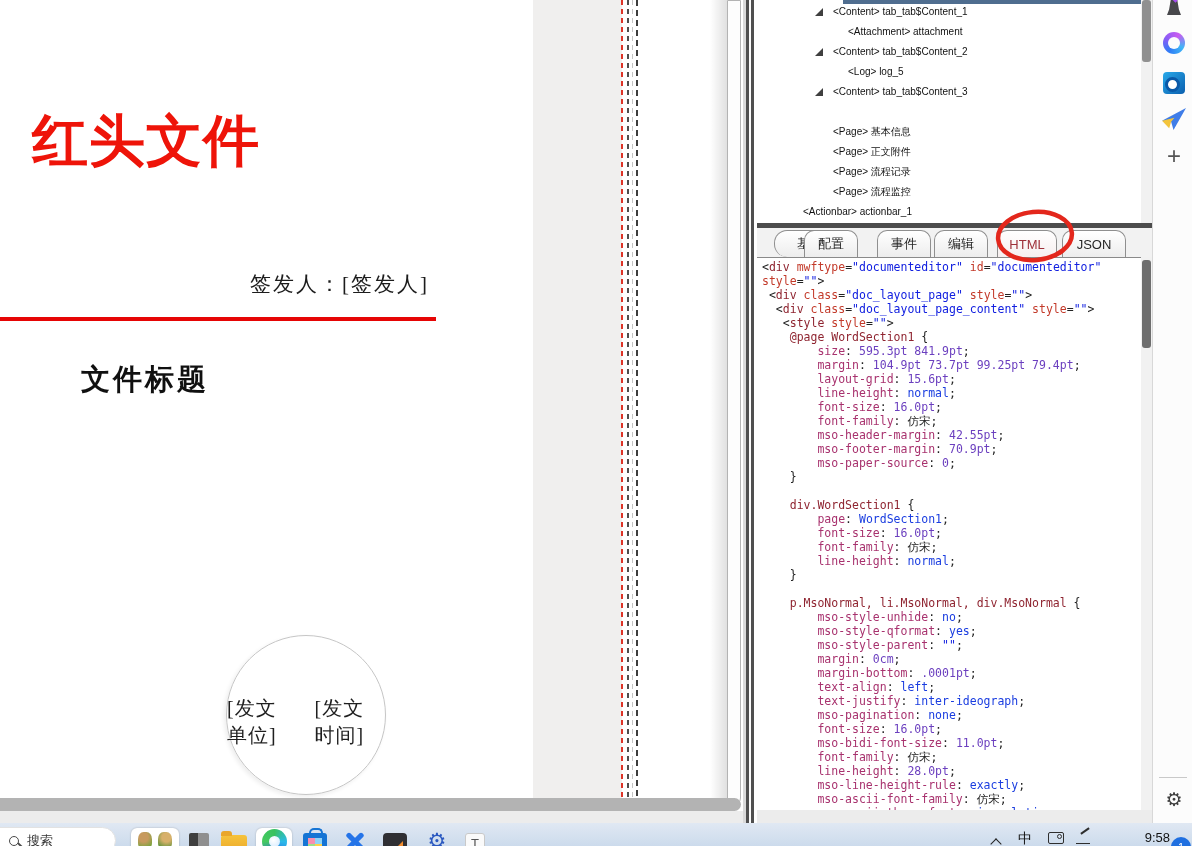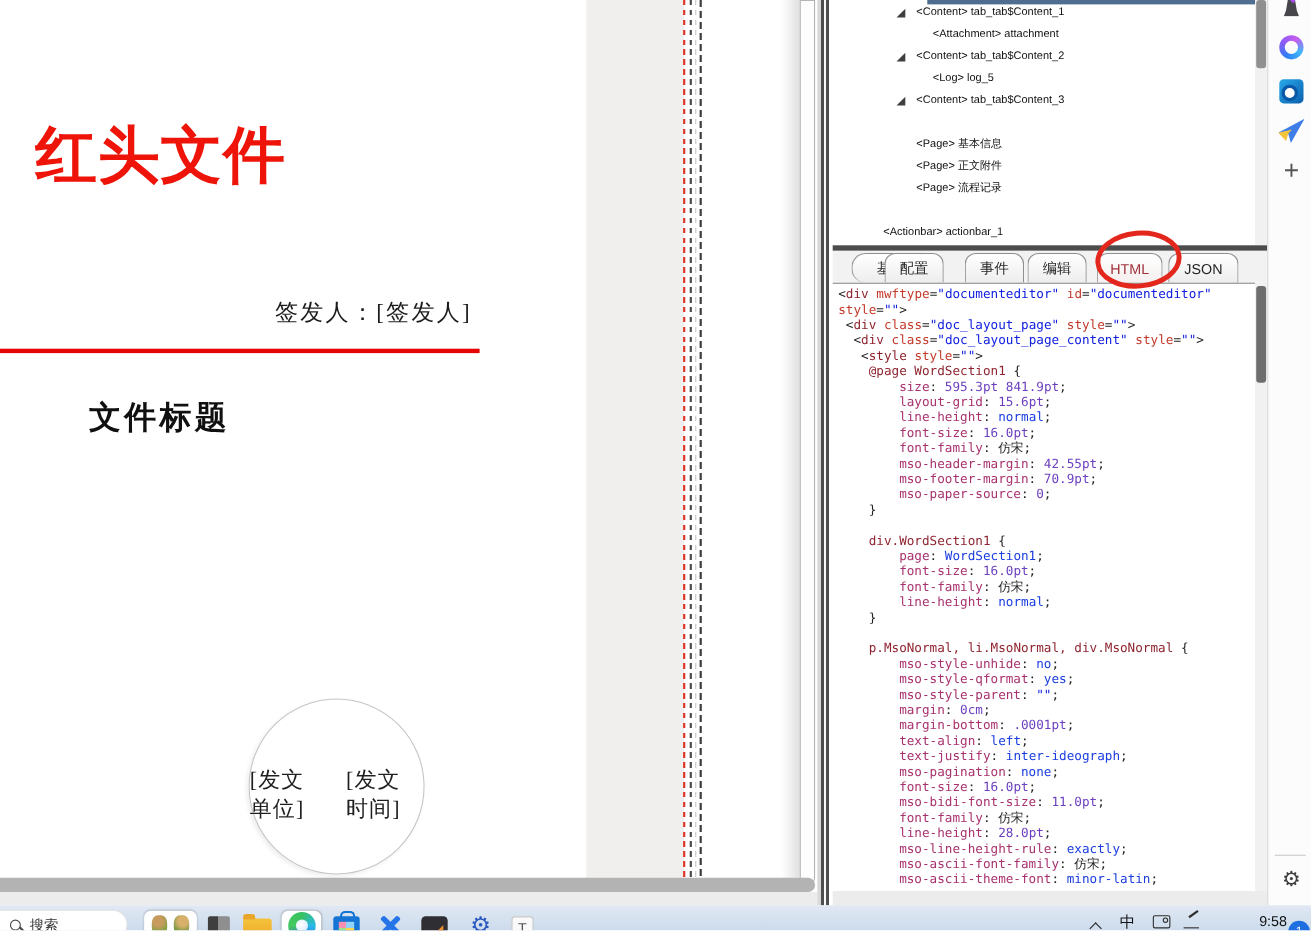--- a/index.html
+++ b/index.html
@@ -168,20 +168,23 @@
         </div>
         <div class="tree-row" style="top: 122px;">
           <span class="tree-label" style="left: 76px;">&lt;Page&gt; 基本信息</span>
         </div>
         <div class="tree-row" style="top: 142px;">
           <span class="tree-label" style="left: 76px;">&lt;Page&gt; 正文附件</span>
         </div>
         <div class="tree-row" style="top: 162px;">
           <span class="tree-label" style="left: 76px;">&lt;Page&gt; 流程记录</span>
         </div>
+        <div class="tree-row" style="top: 182px;">
+          <span class="tree-label" style="left: 76px;">&lt;Page&gt; 流程监控</span>
+        </div>
         <div class="tree-row" style="top: 202px;">
           <span class="tree-label" style="left: 46px;">&lt;Actionbar&gt; actionbar_1</span>
         </div>
       </div>
     <div class="vscroll" style="left:384px;top:0;height:223px;">
       <div class="vthumb" style="top:0;height:62px;background:#909090;"></div>
     </div>
     <div id="tree-divider"></div>
 
     <div id="tab-strip">
@@ -194,20 +197,21 @@
       </div>
 
     <div id="code-area">
         <div class="code-line">&lt;<span class="tk-tag">div</span> <span class="tk-attr">mwftype</span>=<span class="tk-str">"documenteditor"</span> <span class="tk-attr">id</span>=<span class="tk-str">"documenteditor"</span></div>
         <div class="code-line"><span class="tk-attr">style</span>=<span class="tk-str">""</span>&gt;</div>
         <div class="code-line"> &lt;<span class="tk-tag">div</span> <span class="tk-attr">class</span>=<span class="tk-str">"doc_layout_page"</span> <span class="tk-attr">style</span>=<span class="tk-str">""</span>&gt;</div>
         <div class="code-line">  &lt;<span class="tk-tag">div</span> <span class="tk-attr">class</span>=<span class="tk-str">"doc_layout_page_content"</span> <span class="tk-attr">style</span>=<span class="tk-str">""</span>&gt;</div>
         <div class="code-line">   &lt;<span class="tk-tag">style</span> <span class="tk-attr">style</span>=<span class="tk-str">""</span>&gt;</div>
         <div class="code-line">    <span class="tk-sel">@page WordSection1 </span>{</div>
         <div class="code-line">        <span class="tk-prop">size</span>: <span class="tk-num">595.3pt</span> <span class="tk-num">841.9pt</span>;</div>
+        <div class="code-line">        <span class="tk-prop">margin</span>: <span class="tk-num">104.9pt</span> <span class="tk-num">73.7pt</span> <span class="tk-num">99.25pt</span> <span class="tk-num">79.4pt</span>;</div>
         <div class="code-line">        <span class="tk-prop">layout-grid</span>: <span class="tk-num">15.6pt</span>;</div>
         <div class="code-line">        <span class="tk-prop">line-height</span>: <span class="tk-kw">normal</span>;</div>
         <div class="code-line">        <span class="tk-prop">font-size</span>: <span class="tk-num">16.0pt</span>;</div>
         <div class="code-line">        <span class="tk-prop">font-family</span>: 仿宋;</div>
         <div class="code-line">        <span class="tk-prop">mso-header-margin</span>: <span class="tk-num">42.55pt</span>;</div>
         <div class="code-line">        <span class="tk-prop">mso-footer-margin</span>: <span class="tk-num">70.9pt</span>;</div>
         <div class="code-line">        <span class="tk-prop">mso-paper-source</span>: <span class="tk-num">0</span>;</div>
         <div class="code-line">    }</div>
         <div class="code-line">&nbsp;</div>
         <div class="code-line">    <span class="tk-sel">div.WordSection1 </span>{</div>

